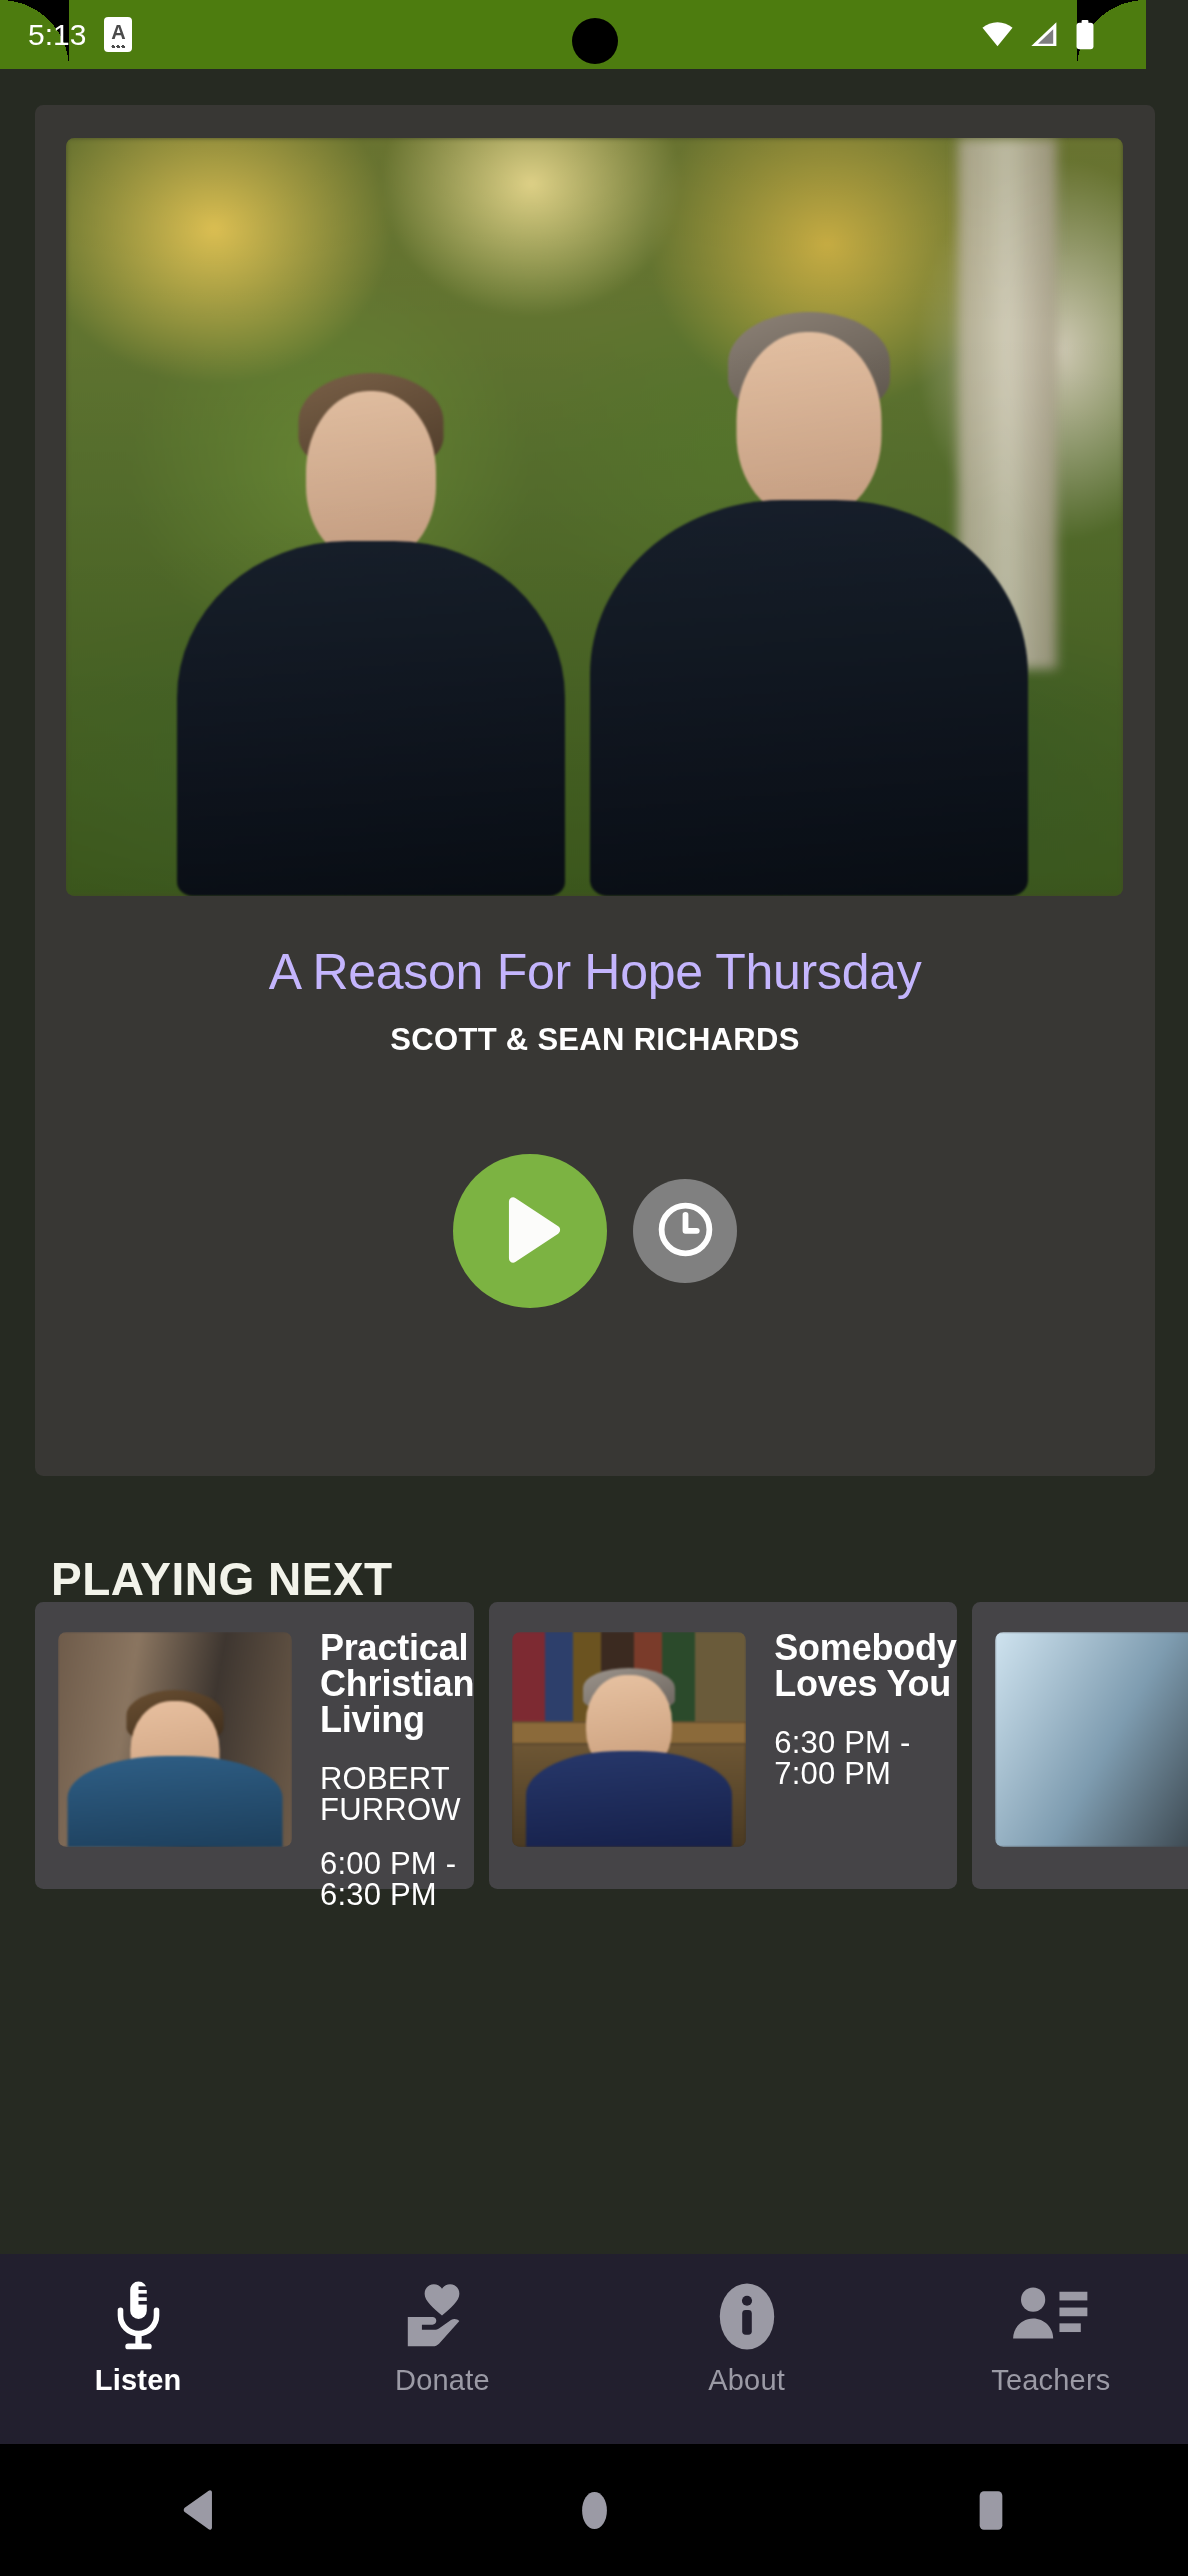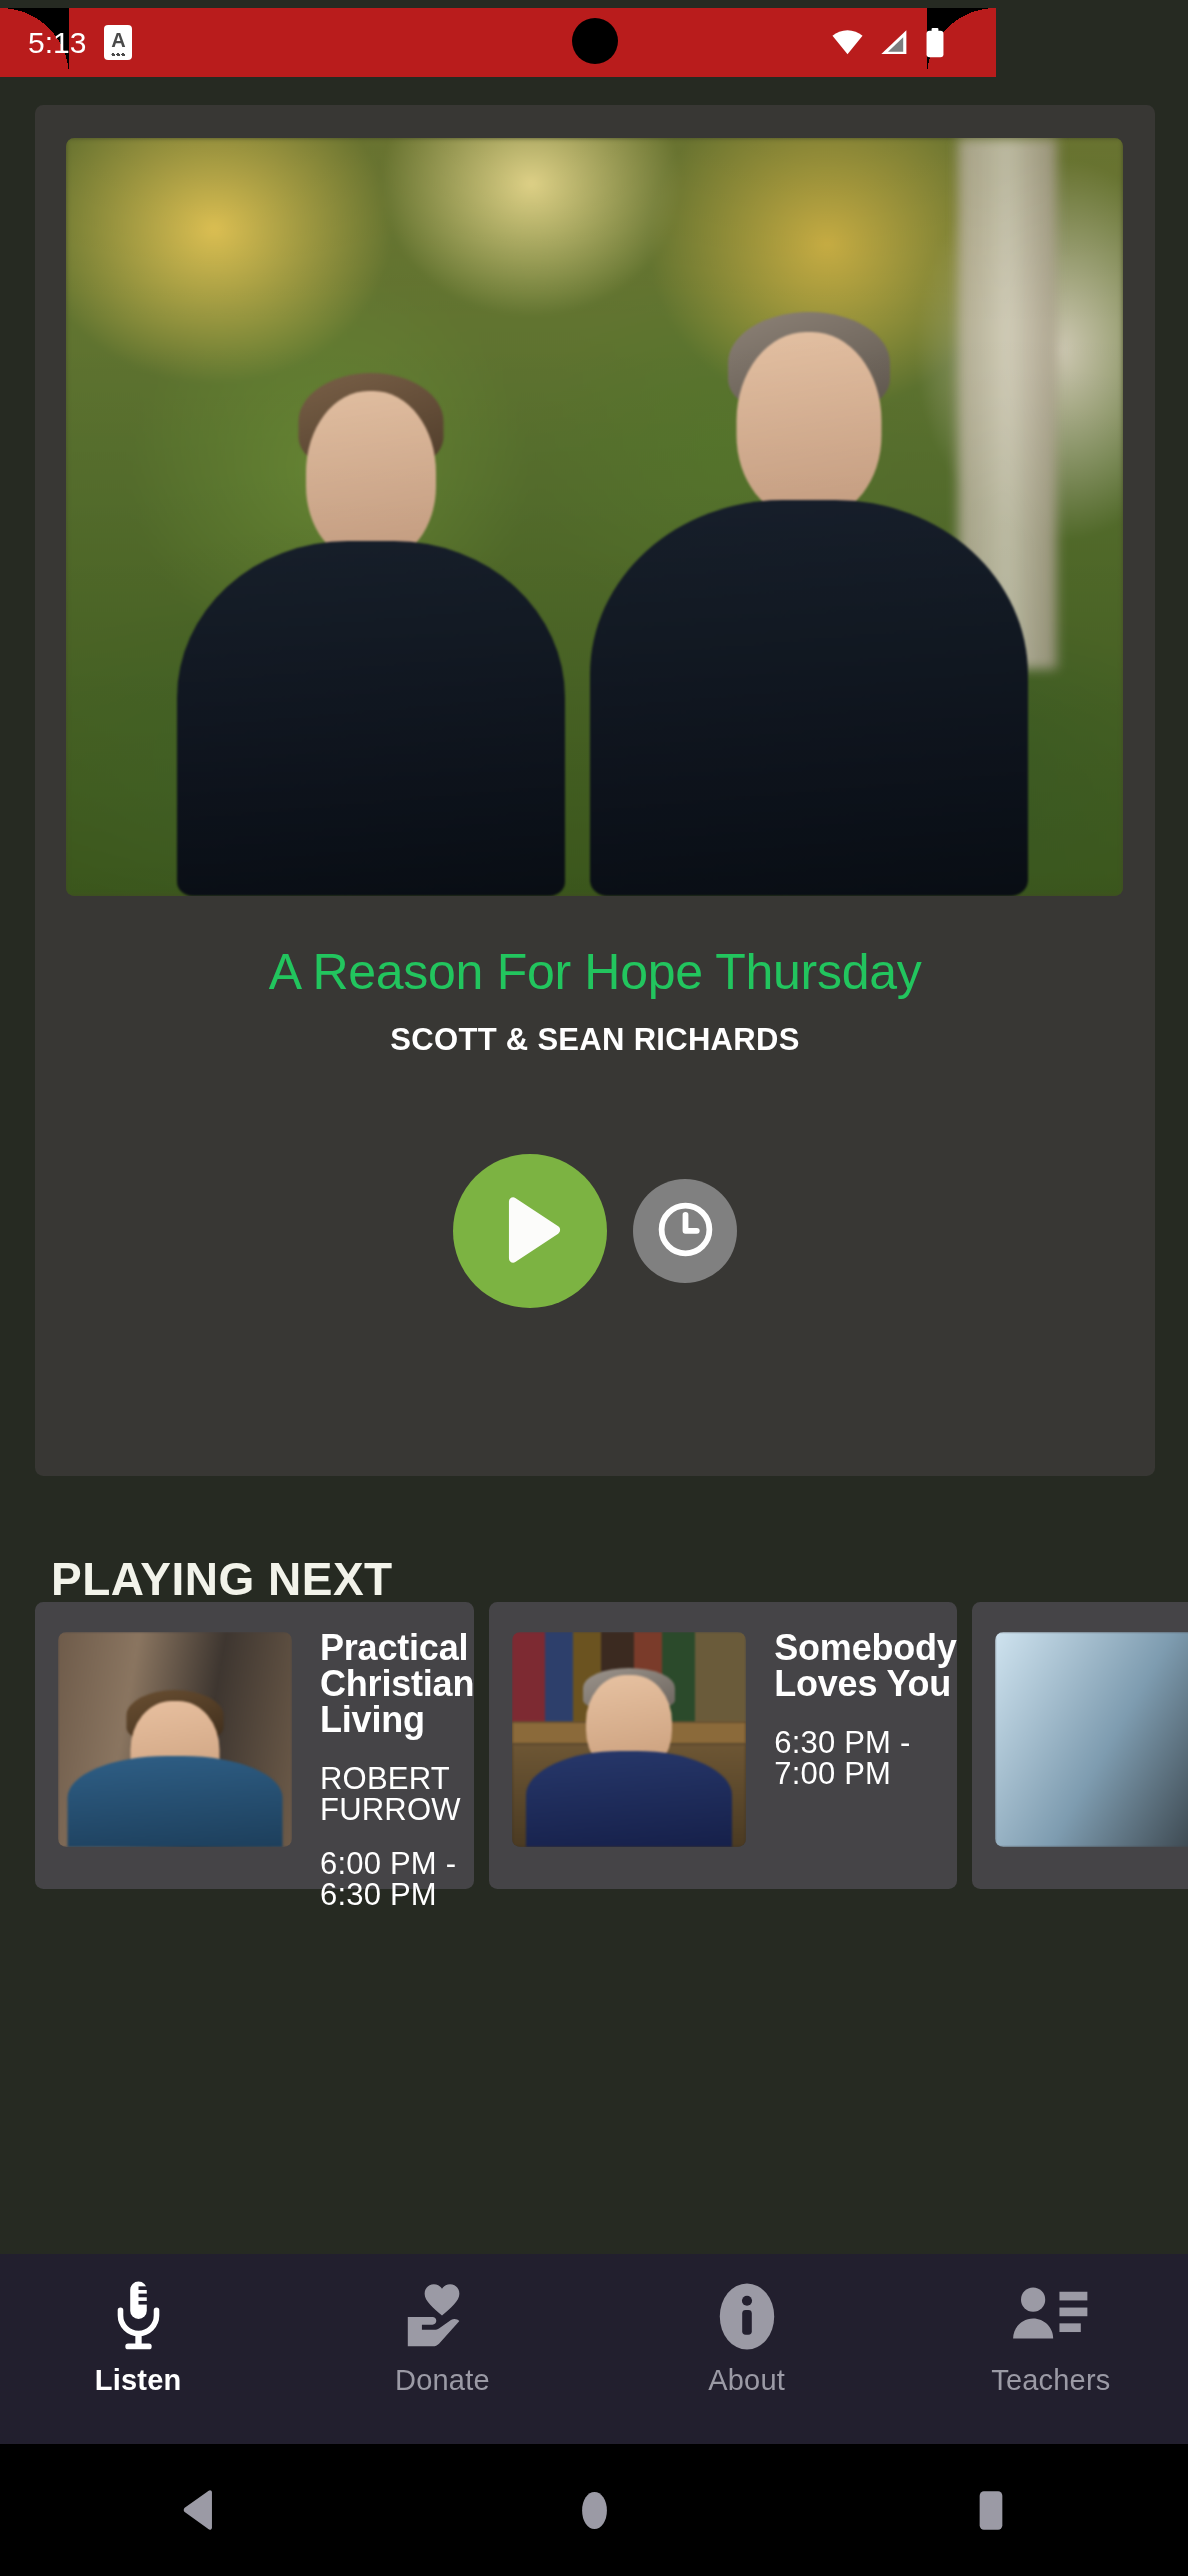--- a/index.html
+++ b/index.html
@@ -12,23 +12,23 @@
 
   #screen {
     position:relative;
     width:1189px; height:2576px;
     background:#262a22;
     overflow:hidden;
   }
 
   
   #status-bar {
-    position:absolute; top:8px; left:0;
-    width:996px; height:69px;
-    background:#b91c1c;
+    position:absolute; top:0; left:0;
+    width:1146px; height:69px;
+    background:#4d7c0f;
     border-radius:0 0 0 0;
     z-index:20;
   }
   #status-bar::after{
     content:"";
     position:absolute; right:0; top:0;
     width:69px; height:69px;
     background:#000;
     -webkit-mask-image:radial-gradient(circle 69px at 69px 69px, transparent 0 69px, #000 69px);
     mask-image:radial-gradient(circle 69px at 69px 69px, transparent 0 69px, #000 69px);
@@ -152,21 +152,21 @@
   #p-right .head{ top:21.5px; width:145px; height:185px; }
   #p-right .body{ width:438px; height:396px; }
   #hero-image .shade{
     position:absolute; inset:0;
     background:linear-gradient(180deg, rgba(0,0,0,.06) 0%, rgba(0,0,0,0) 25%, rgba(0,0,0,.10) 100%);
   }
 
   #hero-title{
     position:absolute; left:0; top:842px; width:100%;
     text-align:center;
-    color:#22c55e; font-size:50px; font-weight:400;
+    color:#c4b5fd; font-size:50px; font-weight:400;
     letter-spacing:-0.3px; line-height:1;
   }
   #hero-subtitle{
     position:absolute; left:0; top:919px; width:100%;
     text-align:center;
     color:#ffffff; font-size:31px; font-weight:700;
     letter-spacing:0.3px; line-height:1;
   }
   #hero-controls{
     position:absolute; left:0; top:1049px; width:100%;

